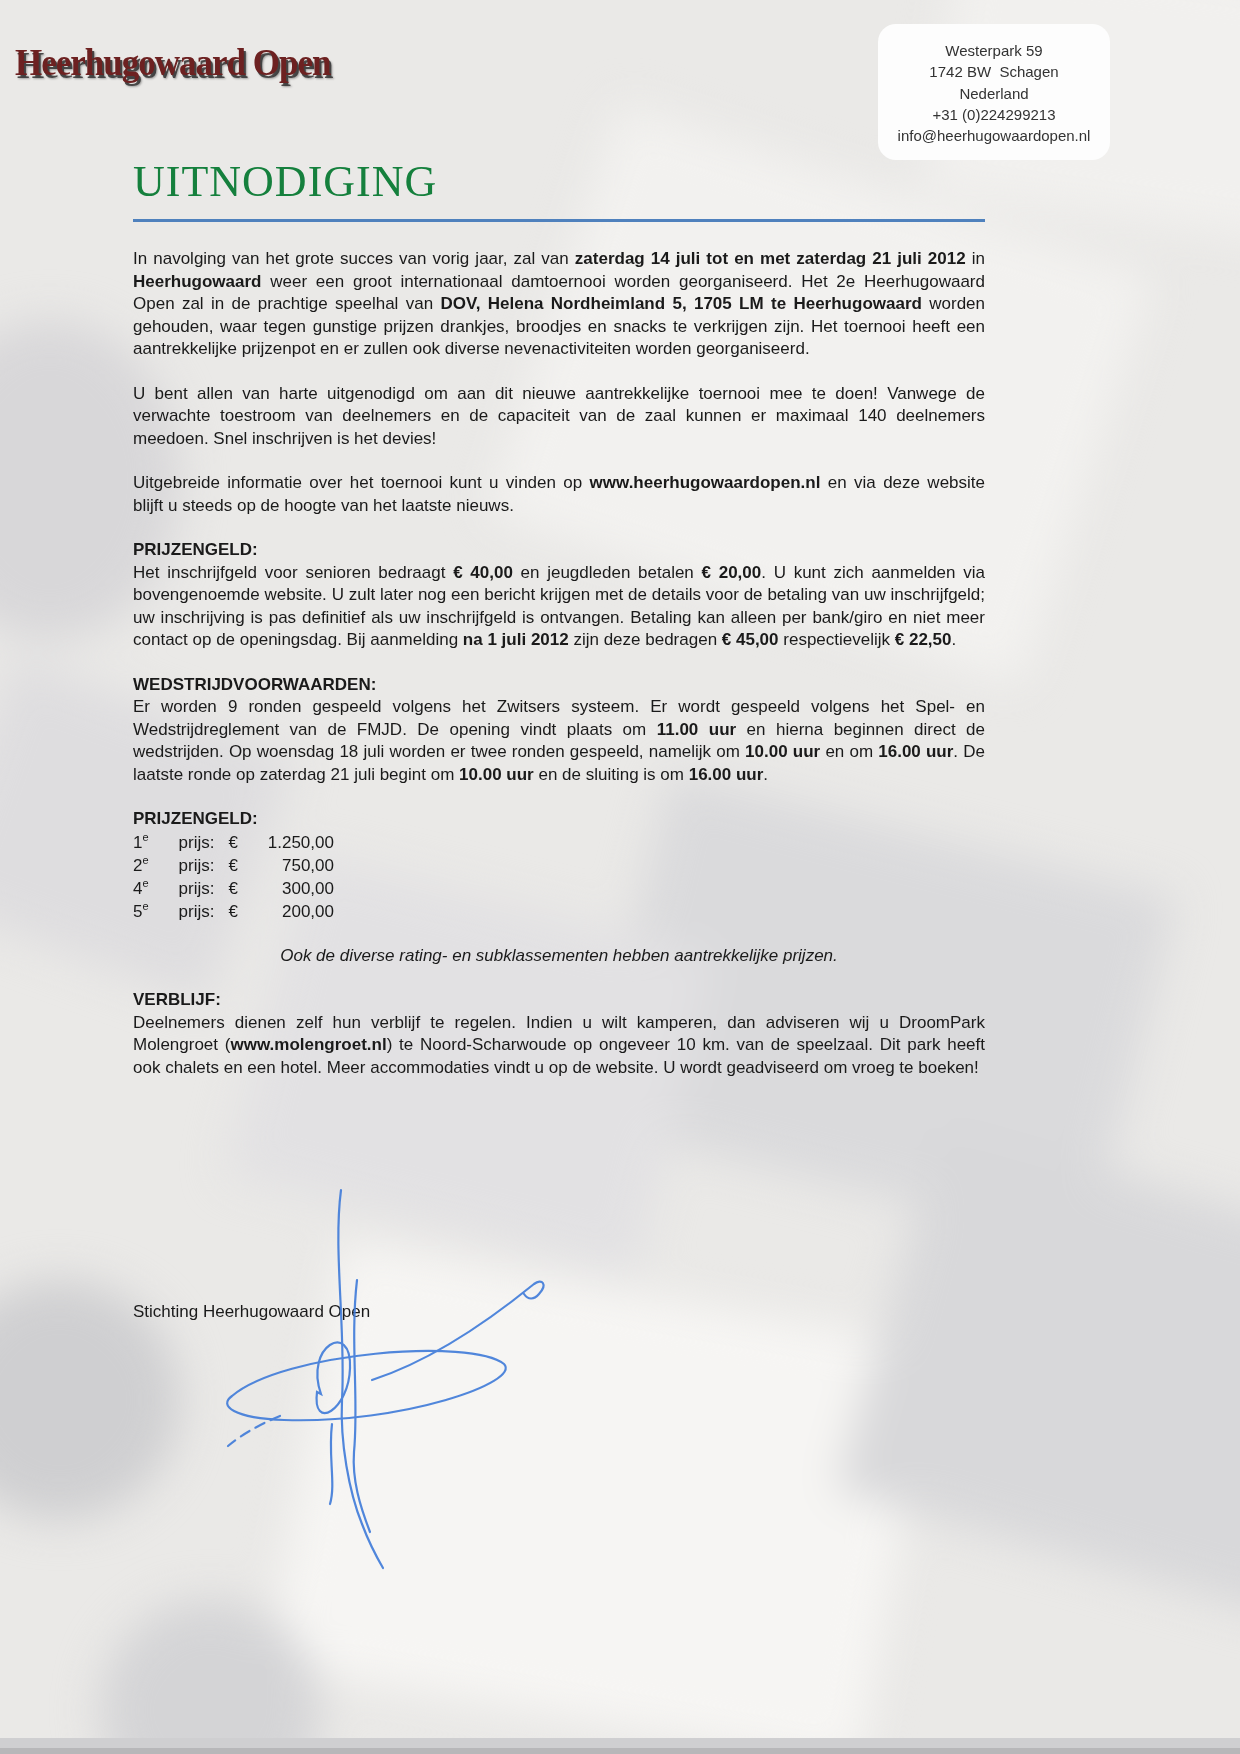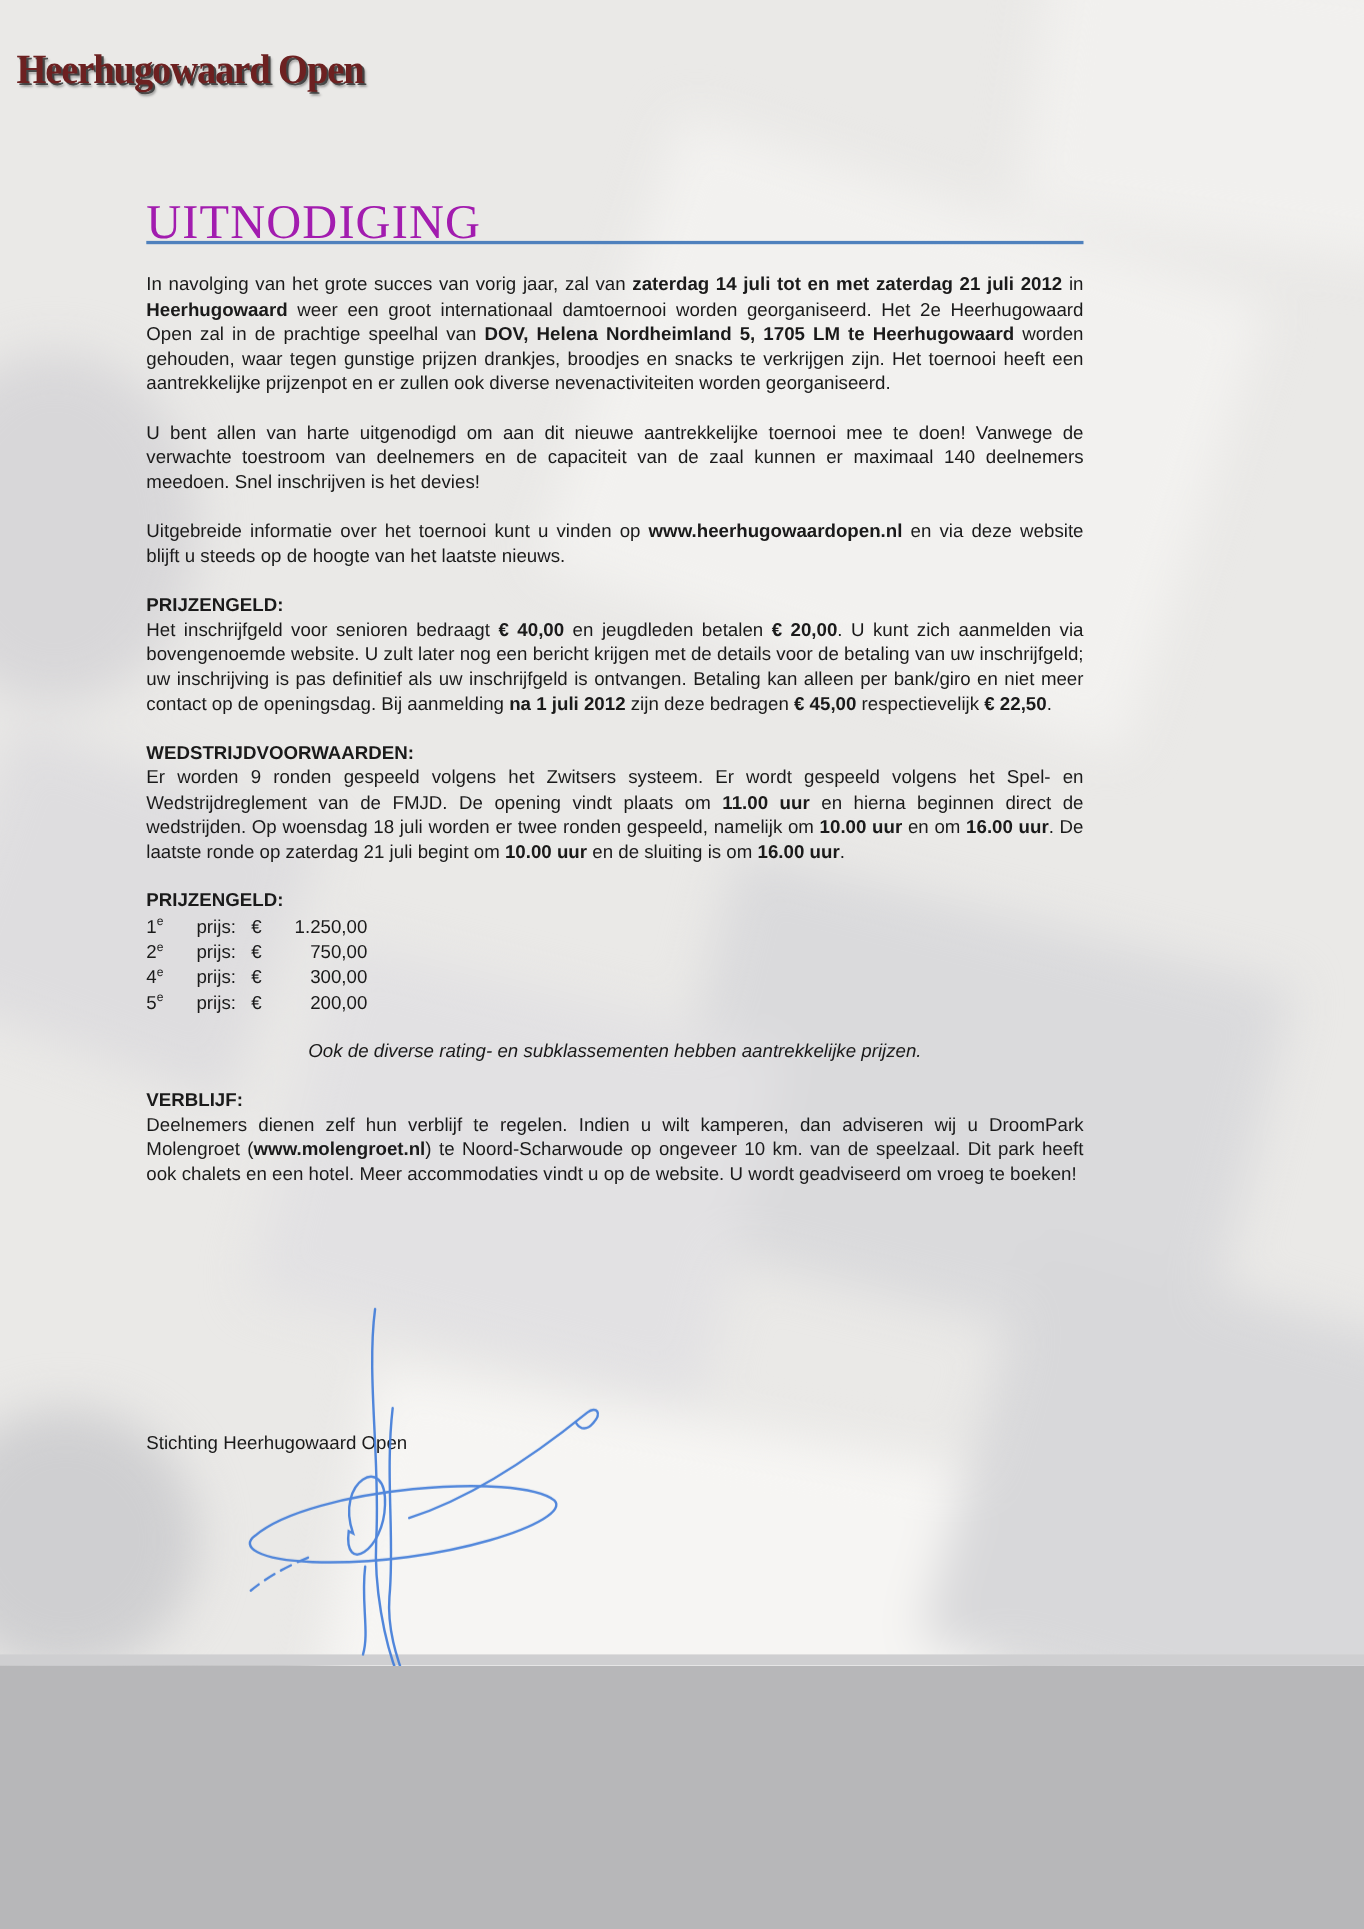--- a/index.html
+++ b/index.html
@@ -1,18 +1,18 @@
 <!DOCTYPE html>
 <html><head>
 <meta charset="utf-8">
 <style>
   html,body{margin:0;padding:0;background:#b7b7b9;}
   .page{
     position:relative;
-    width:1240px;height:1514px;
+    width:1240px;height:1748px;
     margin:0 auto;
     background:#eae9e7;
     overflow:hidden;
     font-family:"Liberation Sans",sans-serif;
     color:#1a1a1a;
   }
   
   .bg{position:absolute;inset:0;filter:blur(22px);z-index:0;}
   .bg div{position:absolute;}
   .s1{left:-80px;top:320px;width:260px;height:320px;border-radius:50%;background:#d8d7d9;}
@@ -42,22 +42,21 @@
     padding:16px 8px 14px;
     text-align:center;
     font-size:15px;line-height:1.42;color:#333;
   }
   .contact-line{white-space:pre-wrap;}
 
   .title{
     position:absolute;left:133px;top:156px;z-index:2;
     font-family:"Liberation Serif",serif;
     font-size:44px;letter-spacing:1px;
-    color:#a21caf;
-    margin-top:20px;
+    color:#15803d;
   }
   .title-rule{
     position:absolute;left:133px;top:219px;width:852px;height:3px;z-index:2;
     background:#4f81bd;
   }
 
   
   .content{
     position:absolute;left:133px;top:248px;width:852px;z-index:2;
     font-size:17px;line-height:22.5px;
@@ -96,20 +95,27 @@
     <div class="s6"></div>
     <div class="s7"></div>
     <div class="s8"></div>
     <div class="s9"></div>
     <div class="s10"></div>
   </div>
   <div class="bottom-edge"></div>
 
   <div class="logo">Heerhugowaard Open</div>
 
+  <div class="contact-card">
+    <div class="contact-line">Westerpark 59</div>
+    <div class="contact-line">1742 BW  Schagen</div>
+    <div class="contact-line">Nederland</div>
+    <div class="contact-line">+31 (0)224299213</div>
+    <div class="contact-line">info@heerhugowaardopen.nl</div>
+  </div>
 
   <div class="title">UITNODIGING</div>
   <div class="title-rule"></div>
 
   <div class="content">
 
     <p><span>In navolging van het grote succes van vorig jaar, zal van </span><span class="b">zaterdag 14 juli tot en met zaterdag 21 juli 2012</span><span> in </span><span class="b">Heerhugowaard</span><span> weer een groot internationaal damtoernooi worden georganiseerd. Het 2e Heerhugowaard Open zal in de prachtige speelhal van </span><span class="b">DOV, Helena Nordheimland 5, 1705 LM te Heerhugowaard</span><span> worden gehouden, waar tegen gunstige prijzen drankjes, broodjes en snacks te verkrijgen zijn. Het toernooi heeft een aantrekkelijke prijzenpot en er zullen ook diverse nevenactiviteiten worden georganiseerd.</span></p>
 
     <p><span>U bent allen van harte uitgenodigd om aan dit nieuwe aantrekkelijke toernooi mee te doen! Vanwege de verwachte toestroom van deelnemers en de capaciteit van de zaal kunnen er maximaal 140 deelnemers meedoen. Snel inschrijven is het devies!</span></p>
 

